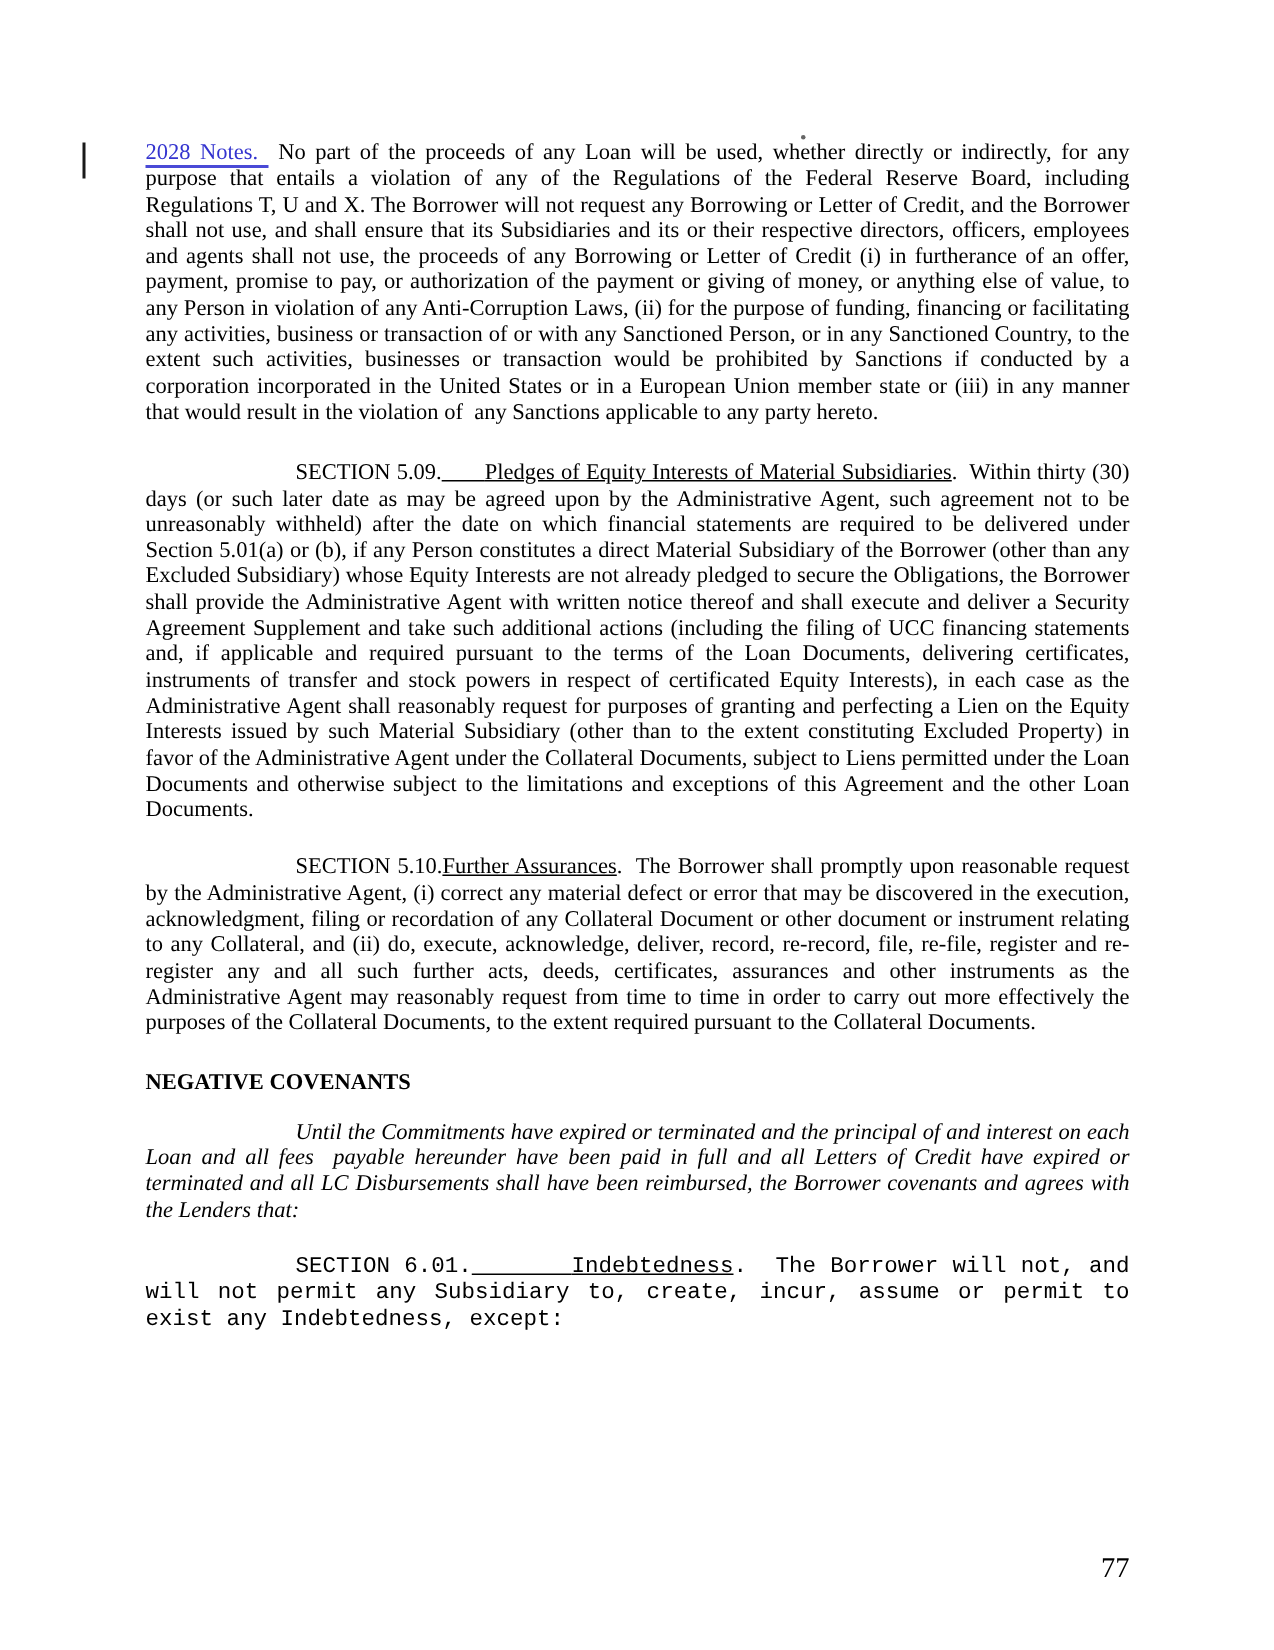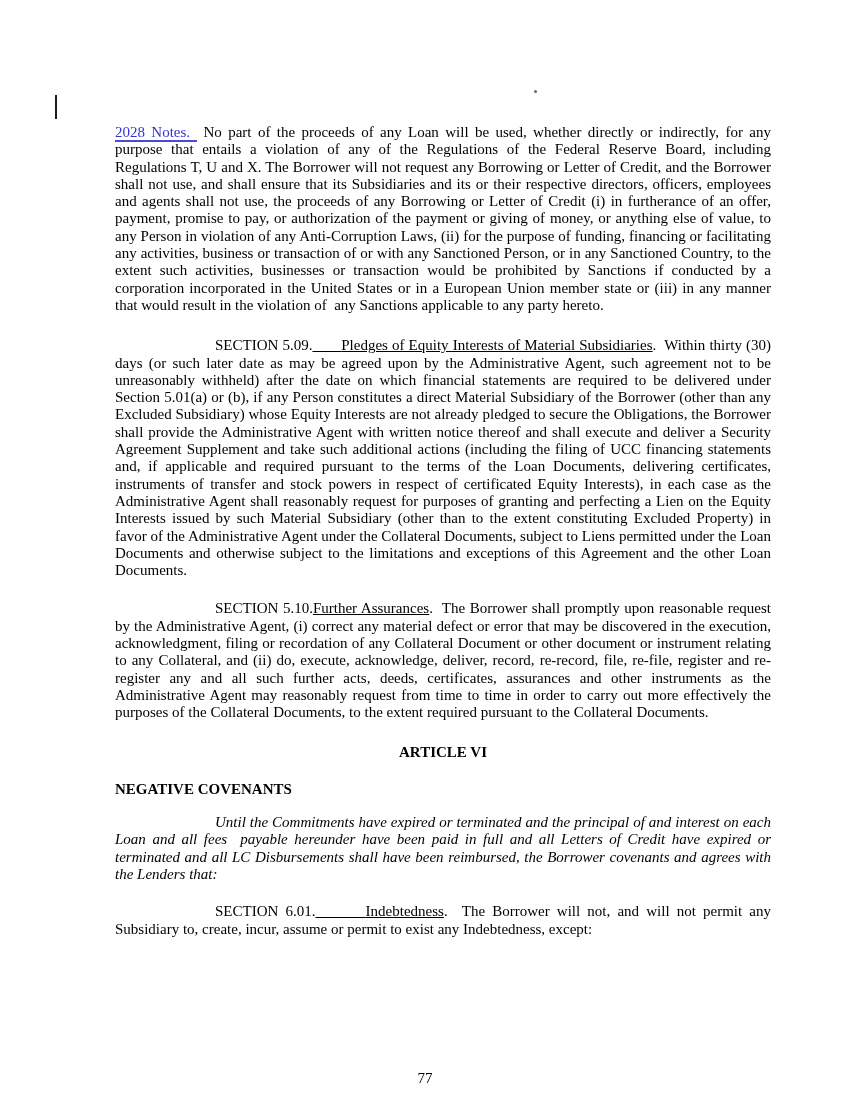--- a/index.html
+++ b/index.html
@@ -4,70 +4,69 @@
 <style>
   html, body { margin: 0; padding: 0; background: #ffffff; }
   body {
     width: 849px; height: 1100px; position: relative; overflow: hidden;
     font-family: "Liberation Serif", "DejaVu Serif", serif;
     color: #000000;
     --link-color: #3434cf;
     --link-underline: #4a4ad6;
   }
   .content {
-    position: absolute; left: 115px; top: 94px; width: 656px;
-    font-size: 15px; line-height: 17.3px; text-align: justify; margin-top: 30px;
+    position: absolute; left: 97px; top: 94px; width: 656px;
+    font-size: 15px; line-height: 17.3px; text-align: justify;
   }
   p { margin: 0; padding: 0; }
   .p1        { margin-bottom: 23px; }
   .s509      { margin-bottom: 21px; text-indent: 100px; }
   .s510      { margin-bottom: 22px; text-indent: 100px; }
   .h-article { margin: 0 0 20px 0; font-size: 15px; font-weight: bold; text-align: center; }
   .h-negcov  { margin: 0 0 16px 0; font-size: 15px; font-weight: bold; text-align: left; }
   .until     { margin-bottom: 20px; text-indent: 100px; font-style: italic; }
-  .s601      { margin-bottom: 16px; text-indent: 100px; }
+  .s601      { margin-bottom: 16px; text-indent: 100px; font-family: Liberation Mono, monospace; }
   .item-a    { text-indent: 100px; text-align: left; }
   .tabgap    { display: inline-block; width: 25px; }
   .u         { text-decoration: underline; }
   .u-tab     { text-decoration: underline; white-space: pre; }
   .link {
     color: var(--link-color);
     text-decoration: none;
     border-bottom: 2px solid var(--link-underline);
     padding-right: 7px;
     cursor: pointer;
   }
   .change-bar {
     position: absolute; left: 55px; top: 95px; width: 2px; height: 24px;
     background: #1a1a1a;
   }
   .stray-dot {
     position: absolute; left: 534px; top: 90px; width: 3px; height: 3px;
     background: #666; border-radius: 50%;
   }
   .page-num {
-    position: absolute; left: 97px; top: 1070px; width: 656px;
-    font-size: 15px; text-align: center;
+    position: absolute; left: 97px; top: 1035px; width: 656px;
+    font-size: 19px; text-align: right;
   }
 </style>
 </head>
 <body style="--link-color: #3434cf; --link-underline: #4a4ad6;">
 
 <div class="change-bar"></div>
 <div class="stray-dot"></div>
 
 <div class="content">
 
   <p class="p1"><a class="link">2028 Notes.</a><span> No part of the proceeds of any Loan will be used, whether directly or indirectly, for any purpose that entails a violation of any of the Regulations of the Federal Reserve Board, including Regulations T, U and X. The Borrower will not request any Borrowing or Letter of Credit, and the Borrower shall not use, and shall ensure that its Subsidiaries and its or their respective directors, officers, employees and agents shall not use, the proceeds of any Borrowing or Letter of Credit (i) in furtherance of an offer, payment, promise to pay, or authorization of the payment or giving of money, or anything else of value, to any Person in violation of any Anti-Corruption Laws, (ii) for the purpose of funding, financing or facilitating any activities, business or transaction of or with any Sanctioned Person, or in any Sanctioned Country, to the extent such activities, businesses or transaction would be prohibited by Sanctions if conducted by a corporation incorporated in the United States or in a European Union member state or (iii) in any manner that would result in the violation of&nbsp; any Sanctions applicable to any party hereto.</span></p>
 
   <p class="s509"><span>SECTION 5.09.</span><span class="u-tab">&nbsp;&nbsp;&nbsp;&nbsp;&nbsp;&nbsp;&nbsp;</span><span class="u">Pledges of Equity Interests of Material Subsidiaries</span><span>.&nbsp; </span><span>Within thirty (30) days (or such later date as may be agreed upon by the Administrative Agent, such agreement not to be unreasonably withheld) after the date on which financial statements are required to be delivered under Section 5.01(a) or (b), if any Person constitutes a direct Material Subsidiary of the Borrower (other than any Excluded Subsidiary) whose Equity Interests are not already pledged to secure the Obligations, the Borrower shall provide the Administrative Agent with written notice thereof and shall execute and deliver a Security Agreement Supplement and take such additional actions (including the filing of UCC financing statements and, if applicable and required pursuant to the terms of the Loan Documents, delivering certificates, instruments of transfer and stock powers in respect of certificated Equity Interests), in each case as the Administrative Agent shall reasonably request for purposes of granting and perfecting a Lien on the Equity Interests issued by such Material Subsidiary (other than to the extent constituting Excluded Property) in favor of the Administrative Agent under the Collateral Documents, subject to Liens permitted under the Loan Documents and otherwise subject to the limitations and exceptions of this Agreement and the other Loan Documents.</span></p>
 
   <p class="s510"><span>SECTION 5.10.</span><span class="u-tab"></span><span class="u">Further Assurances</span><span>.&nbsp; </span><span>The Borrower shall promptly upon reasonable request by the Administrative Agent, (i) correct any material defect or error that may be discovered in the execution, acknowledgment, filing or recordation of any Collateral Document or other document or instrument relating to any Collateral, and (ii) do, execute, acknowledge, deliver, record, re-record, file, re-file, register and re-register any and all such further acts, deeds, certificates, assurances and other instruments as the Administrative Agent may reasonably request from time to time in order to carry out more effectively the purposes of the Collateral Documents, to the extent required pursuant to the Collateral Documents.</span></p>
 
-  <p class="h-article">ARTICLE VI</p>
 
   <p class="h-negcov">NEGATIVE COVENANTS</p>
 
   <p class="until">Until the Commitments have expired or terminated and the principal of and interest on each Loan and all fees&nbsp; payable hereunder have been paid in full and all Letters of Credit have expired or terminated and all LC Disbursements shall have been reimbursed, the Borrower covenants and agrees with the Lenders that:</p>
 
   <p class="s601"><span>SECTION 6.01.</span><span class="u-tab">&nbsp;&nbsp;&nbsp;&nbsp;&nbsp;&nbsp;&nbsp;</span><span class="u">Indebtedness</span><span>.&nbsp; </span><span>The Borrower will not, and will not permit any Subsidiary to, create, incur, assume or permit to exist any Indebtedness, except:</span></p>
 
 
 </div>
 

